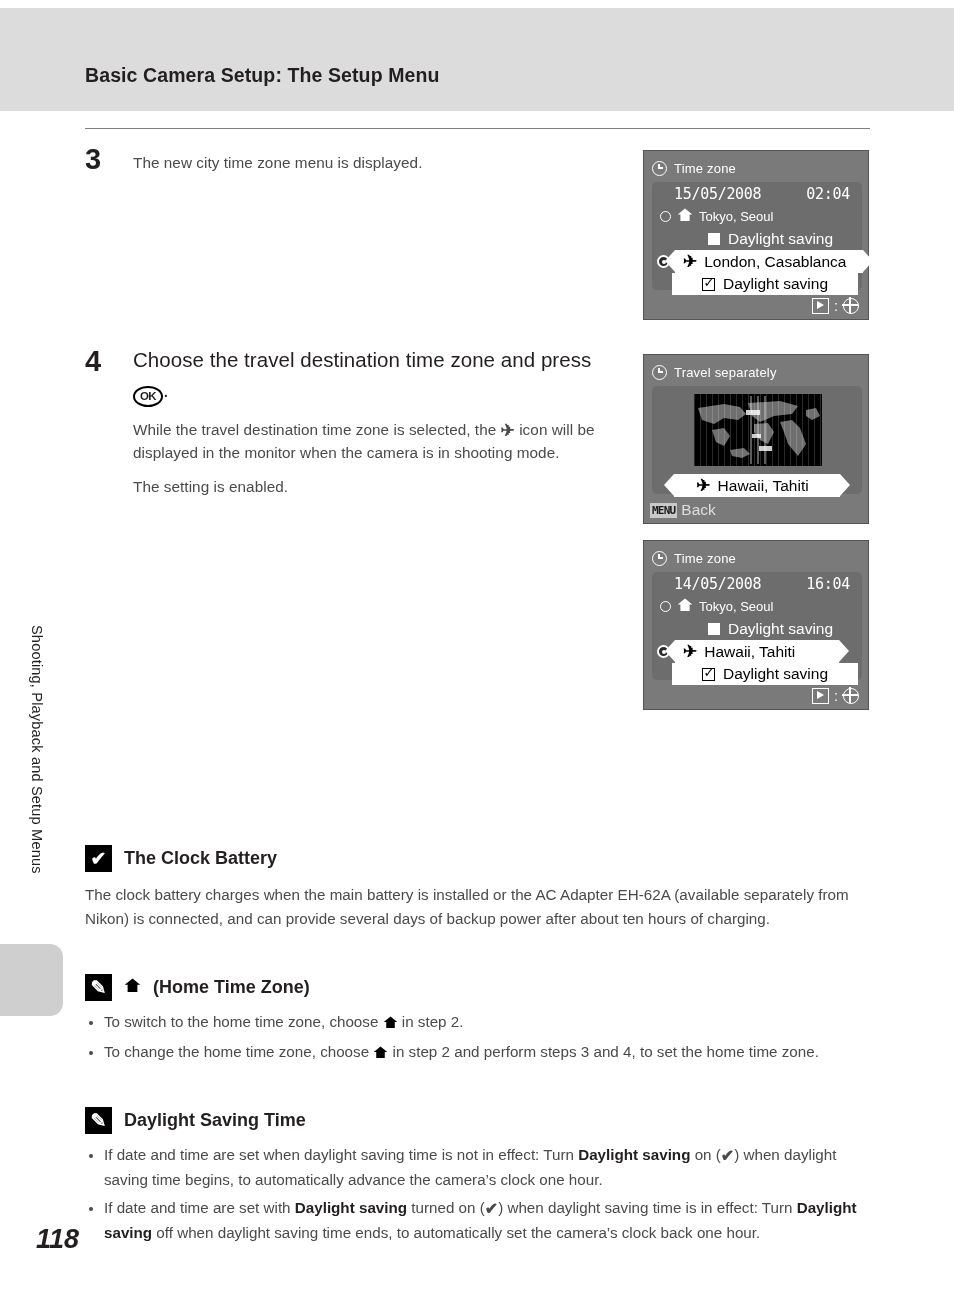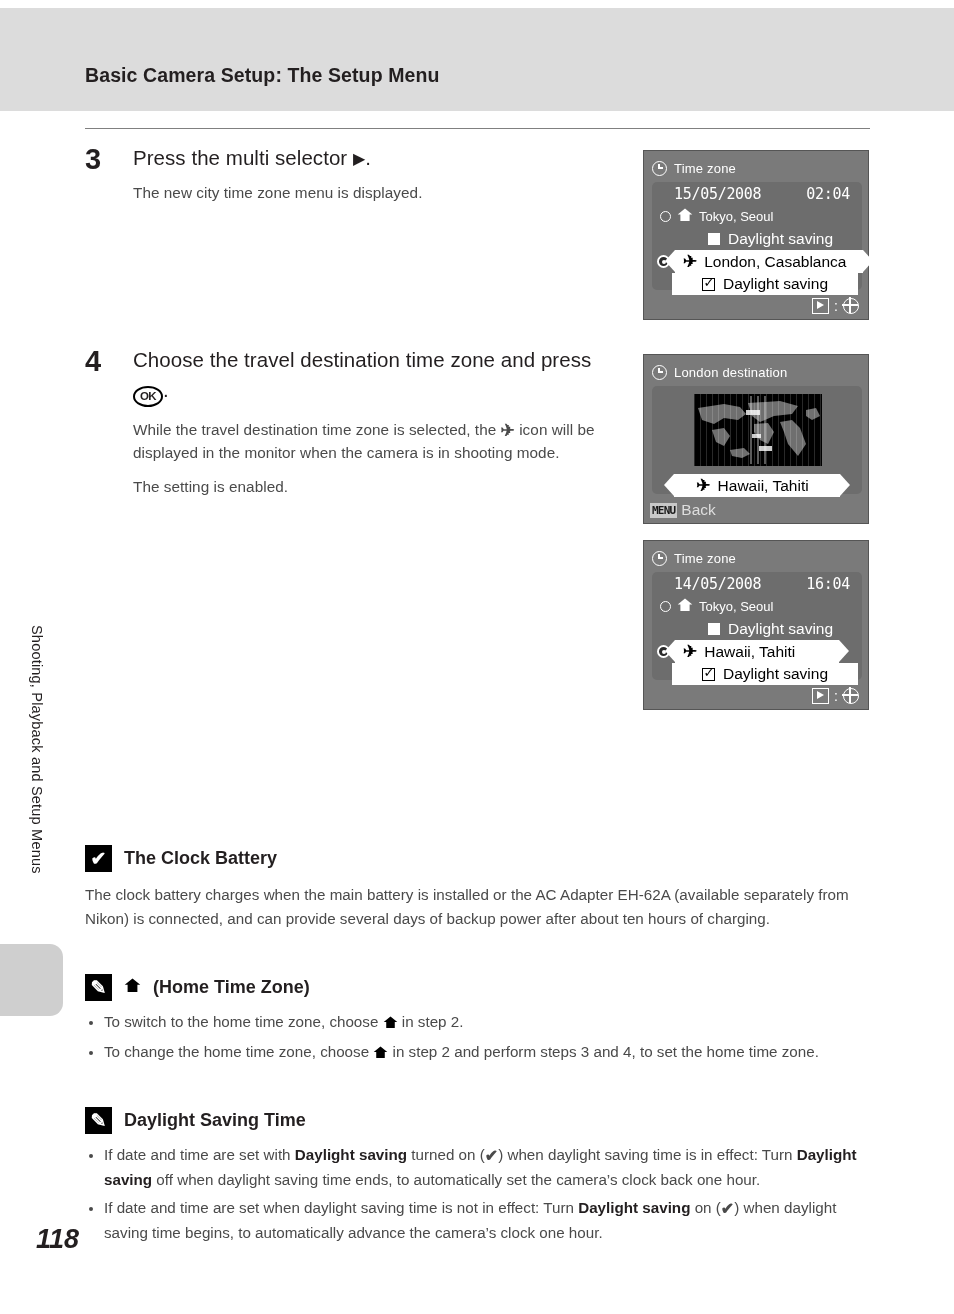--- a/index.html
+++ b/index.html
@@ -266,21 +266,20 @@
   <div class="header-title">Basic Camera Setup: The Setup Menu</div>
   <div class="header-rule"></div>
 
   <div class="side-tab"></div>
   <div class="side-vertical-text">Shooting, Playback and Setup Menus</div>
   <div class="page-number">118</div>
 
   <div class="step" style="left:85px; top:143px; width:540px;">
     <div class="step-num">3</div>
     <div class="step-body">
-      <div class="step-head"><span>Press the multi selector </span><span class="g-tri">▶</span><span>.</span></div>
       <div class="step-note">The new city time zone menu is displayed.</div>
     </div>
   </div>
 
   <div class="lcd" style="left:643px; top:150px;">
     <div class="lcd-title">
       <span class="clock-ico"></span>
       <span>Time zone</span>
     </div>
     <div class="lcd-panel">
@@ -325,21 +324,21 @@
     <div class="step-body">
       <div class="step-head"><span>Choose the travel destination time zone and press </span><span class="g-ok">OK</span><span>.</span></div>
       <div class="step-note tight"><span>While the travel destination time zone is selected, the </span><span class="g-plane">✈</span><span> icon will be displayed in the monitor when the camera is in shooting mode.</span></div>
       <div class="step-note tight">The setting is enabled.</div>
     </div>
   </div>
 
   <div class="lcd" style="left:643px; top:354px;">
     <div class="lcd-title">
       <span class="clock-ico"></span>
-      <span>London destination</span>
+      <span>Travel separately</span>
     </div>
     <div class="lcd-panel">
       <div class="map-wrap">
         <svg width="128" height="72" viewBox="0 0 128 72">
           <rect x="0" y="0" width="128" height="72" fill="#000000"></rect>
           <g fill="#6f6f6f">
             <path d="M4 14 L30 10 L46 13 L52 20 L44 26 L30 24 L20 30 L8 26 Z"></path>
             <path d="M54 9 L86 7 L104 12 L98 20 L80 22 L66 28 L58 22 Z"></path>
             <path d="M60 30 L74 29 L80 38 L74 50 L66 46 L60 38 Z"></path>
             <path d="M18 36 L30 34 L36 42 L30 52 L22 48 Z"></path>
@@ -442,18 +441,18 @@
             </svg></span><span> in step 2 and perform steps 3 and 4, to set the home time zone.</span></div>
     </div>
   </div>
 
   <div class="note-block" style="top:1107px;">
     <div class="note-head">
       <span class="badge">✎</span>
       <span>Daylight Saving Time</span>
     </div>
     <div class="bullet-list">
+      <div class="bullet"><span>If date and time are set when daylight saving time is not in effect: Turn </span><b>Daylight saving</b><span> on (</span><span class="g-check">✔</span><span>) when daylight saving time begins, to automatically advance the camera’s clock one hour.</span></div>
       <div class="bullet"><span>If date and time are set with </span><b>Daylight saving</b><span> turned on (</span><span class="g-check">✔</span><span>) when daylight saving time is in effect: Turn </span><b>Daylight saving</b><span> off when daylight saving time ends, to automatically set the camera’s clock back one hour.</span></div>
-      <div class="bullet"><span>If date and time are set when daylight saving time is not in effect: Turn </span><b>Daylight saving</b><span> on (</span><span class="g-check">✔</span><span>) when daylight saving time begins, to automatically advance the camera’s clock one hour.</span></div>
     </div>
   </div>
 
 </div>
 
 </body></html>

